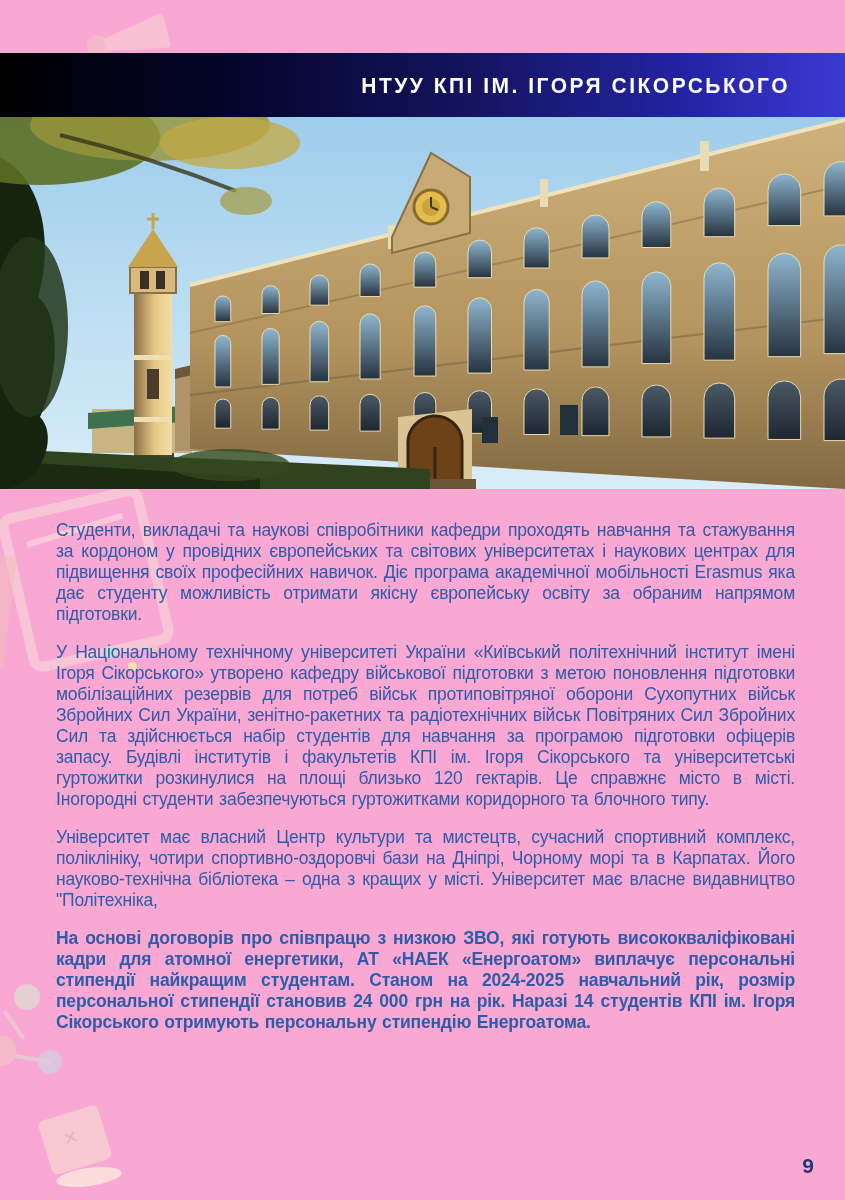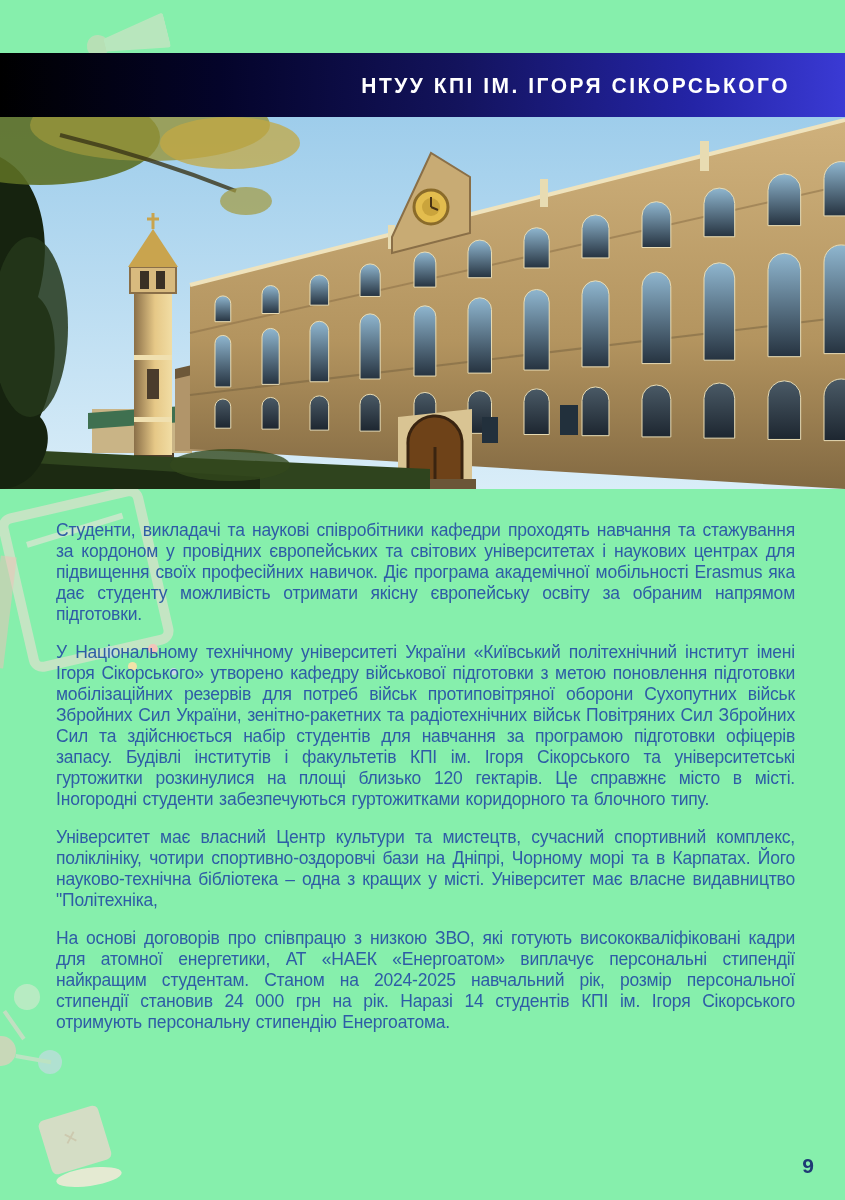--- a/index.html
+++ b/index.html
@@ -1,18 +1,18 @@
 <!DOCTYPE html>
 <html lang="uk"><head>
 <meta charset="utf-8">
 <style>
   html,body{margin:0;padding:0;background:#ffffff;}
   body{width:845px;height:1200px;position:relative;overflow:hidden;
        font-family:"Liberation Sans","DejaVu Sans",sans-serif;}
-  .page{position:absolute;inset:0;background:#86efac;}
+  .page{position:absolute;inset:0;background:#f9a8d4;}
 
   
   .doodle{position:absolute;pointer-events:none;}
   .doodle-megaphone{left:86px;top:16px;width:96px;height:44px;opacity:.45;transform:rotate(-14deg);}
   .doodle-megaphone .cone{position:absolute;left:18px;top:4px;width:64px;height:36px;
       background:#f6ddd2;clip-path:polygon(0 32%,100% 0,100% 100%,0 68%);border-radius:4px;}
   .doodle-megaphone .knob{position:absolute;left:0;top:10px;width:22px;height:22px;border-radius:50%;background:#f3cfc2;}
   .doodle-notebook{left:12px;top:498px;width:128px;height:142px;border:10px solid #f7ddd7;
       border-radius:14px;transform:rotate(-13deg);opacity:.55;}
   .doodle-notebook::after{content:"";position:absolute;left:14px;top:18px;right:14px;height:0;
@@ -45,21 +45,21 @@
       padding-right:55px;white-space:nowrap;transform:scaleY(1.08);}
 
   
   .photo-wrap{position:absolute;left:0;top:117px;width:845px;height:372px;overflow:hidden;}
   .photo-wrap svg{display:block;}
 
   
   .content{position:absolute;left:56px;right:50px;top:488px;padding-top:32px;}
   .content p{margin:0 0 17px 0;color:#2e5ca6;font-size:17.5px;line-height:21px;
       text-align:justify;letter-spacing:-0.2px;word-spacing:1px;}
-  .content p:last-child{margin-bottom:0;}
+  .content p:last-child{margin-bottom:0;font-weight:bold;}
 
   .page-number{position:absolute;right:31px;bottom:22px;color:#1e3a75;
       font-size:21px;font-weight:bold;}
 </style>
 </head>
 <body>
 
 <div class="page">
 
   <div class="doodle doodle-megaphone">

